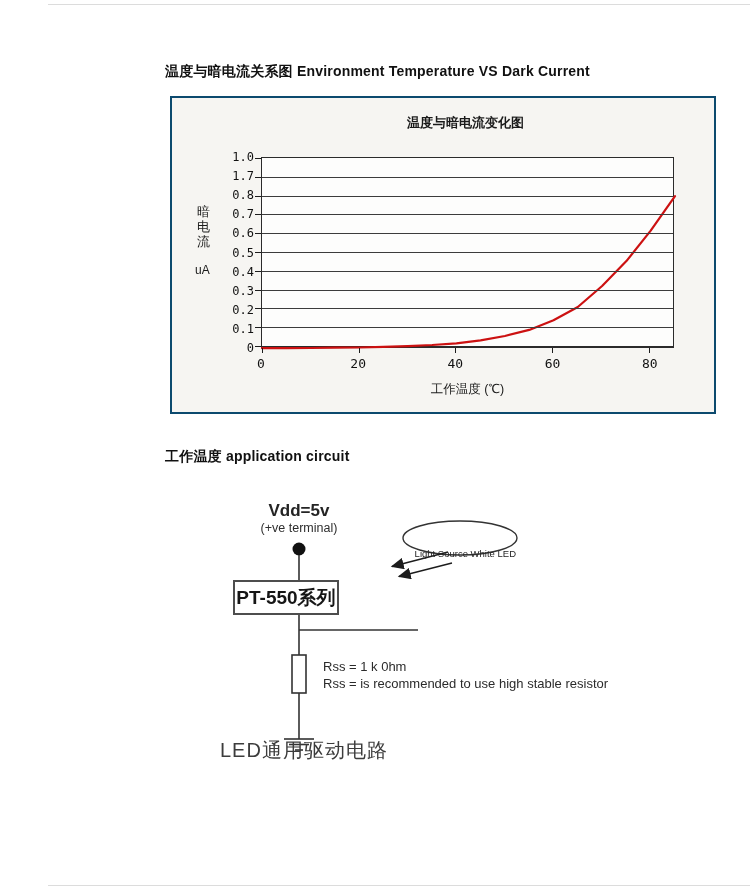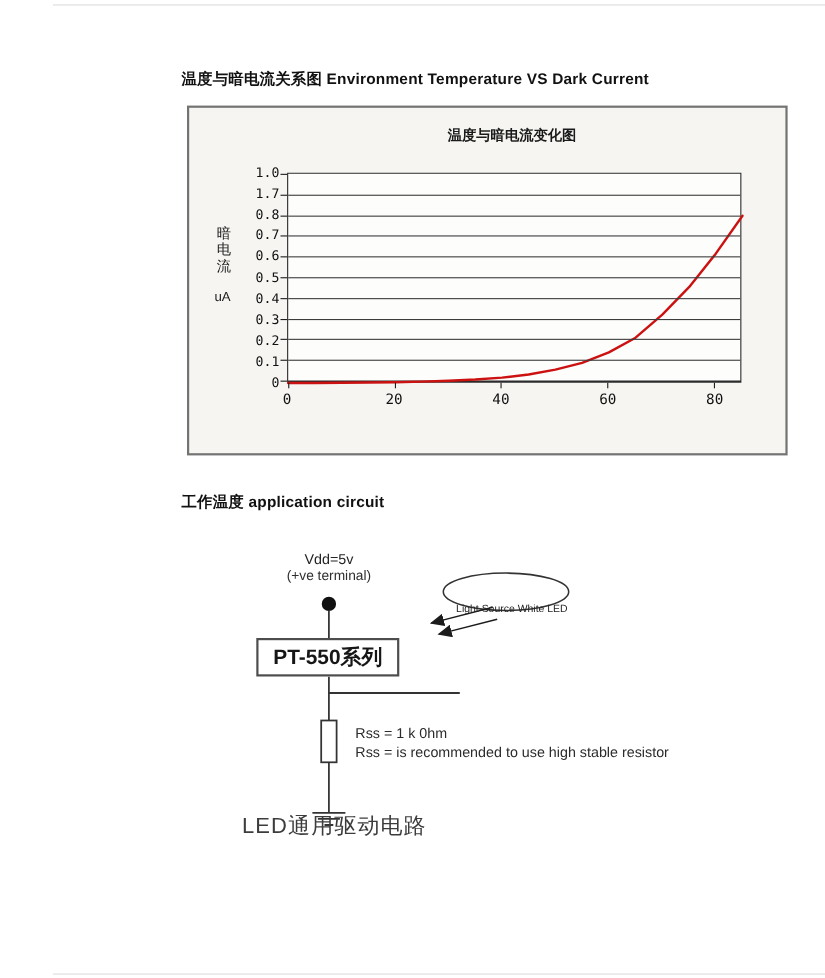--- a/index.html
+++ b/index.html
@@ -7,21 +7,21 @@
   body { font-family:"Liberation Sans", sans-serif; color:#222; }
   #page { position:relative; width:750px; height:889px; background:#ffffff; overflow:hidden;margin-left:48px; }
 
   .edge-line { position:absolute; left:0; width:750px; height:1px; background:#dcdcdc; }
 
   .page-title { position:absolute; left:117px; top:63px; font-size:14px; font-weight:bold; color:#111; letter-spacing:0.2px; }
   .section-title { position:absolute; left:117px; top:448px; font-size:14px; font-weight:bold; color:#111; letter-spacing:0.2px; }
 
   
   .chart-panel { position:absolute; left:122px; top:96px; width:546px; height:318px;
-                 border:2px solid #737373; background:#f6f5f2; }
+                 border:2px solid #0c4a6e; background:#f6f5f2; }
   .chart-title { position:absolute; left:87px; top:16px; width:413px; text-align:center;
                  font-size:13px; font-weight:bold; color:#1a1a1a; }
   .chart-subtitle { position:absolute; left:87px; top:38px; width:413px; text-align:center;
                  font-family:"DejaVu Sans Mono", monospace; font-size:11px; color:#1f1f1f; }
   .y-axis-label { position:absolute; left:24px; top:106px; width:15px; font-size:13px;
                  line-height:15px; color:#1a1a1a; word-break:break-all; text-align:center; }
   .y-axis-unit { position:absolute; left:23px; top:165px; font-size:12px; color:#1a1a1a; }
 
   .plot { position:absolute; left:89px; top:59px; width:413px; height:191px;
           background:#fdfdfc; border:1px solid #2b2b2b; border-bottom-width:2px; }
@@ -35,23 +35,23 @@
            font-family:"DejaVu Sans Mono", monospace; font-size:12px; color:#111; }
   .x-labels { position:absolute; left:89px; top:258px; width:413px; height:16px; }
   .xtick { position:absolute; transform:translateX(-50%); font-family:"DejaVu Sans Mono", monospace;
            font-size:13px; color:#111; }
   .x-axis-title { position:absolute; left:89px; top:283px; width:413px; text-align:center;
            font-size:12.5px; color:#1a1a1a; }
 
   
   #circuit-svg { position:absolute; left:140px; top:495px; width:480px; height:280px; }
   .vdd-block { position:absolute; left:190px; top:501px; width:122px; text-align:center; }
-  .vdd-line1 { font-size:13px; font-weight:400; color:#242424; }
+  .vdd-line1 { font-size:17px; font-weight:700; color:#242424; }
   .vdd-line2 { font-size:12.5px; color:#2e2e2e; }
-  .pt550-box { position:absolute; left:185px; top:580px; width:130px; height:35px;
+  .pt550-box { position:absolute; left:185px; top:580px; width:106px; height:35px;
                border:2px solid #4d4d4d; background:#fff; display:flex; align-items:center; justify-content:center; }
   .pt550-label { font-size:19px; font-weight:bold; color:#161616; }
   .light-label { position:absolute; left:358px; top:548px; width:110px; text-align:right;
                font-size:9.5px; color:#242424; }
   .vss-block { position:absolute; left:372px; top:603px; width:145px; text-align:center; }
   .vss-line1 { font-size:13.5px; font-weight:600; color:#242424; }
   .vss-line2 { font-size:12.5px; color:#2e2e2e; }
   .rss-line1 { position:absolute; left:275px; top:659px; font-size:13px; color:#2b2b2b; }
   .rss-line2 { position:absolute; left:275px; top:676px; font-size:13px; color:#2b2b2b; }
   .circuit-caption { position:absolute; left:172px; top:737px; font-size:20px; color:#3c3c3c; letter-spacing:1px; }
@@ -116,20 +116,21 @@
         <div class="xtickmark" style="left: 94.1176%;"></div>
       </div>
 
     <div class="x-labels" id="x-labels">
         <div class="xtick" style="left: 0%;">0</div>
         <div class="xtick" style="left: 23.5294%;">20</div>
         <div class="xtick" style="left: 47.0588%;">40</div>
         <div class="xtick" style="left: 70.5882%;">60</div>
         <div class="xtick" style="left: 94.1176%;">80</div>
       </div>
+    <div class="x-axis-title">工作温度 (℃)</div>
   </div>
 
   <div class="section-title">工作温度  application circuit</div>
 
   <svg id="circuit-svg" viewBox="0 0 480 280">
     <defs>
       <marker id="ah" markerWidth="11" markerHeight="9" refX="9" refY="4.5" orient="auto">
         <path d="M0,0 L10,4.5 L0,9 z" fill="#1c1c1c"></path>
       </marker>
     </defs>

